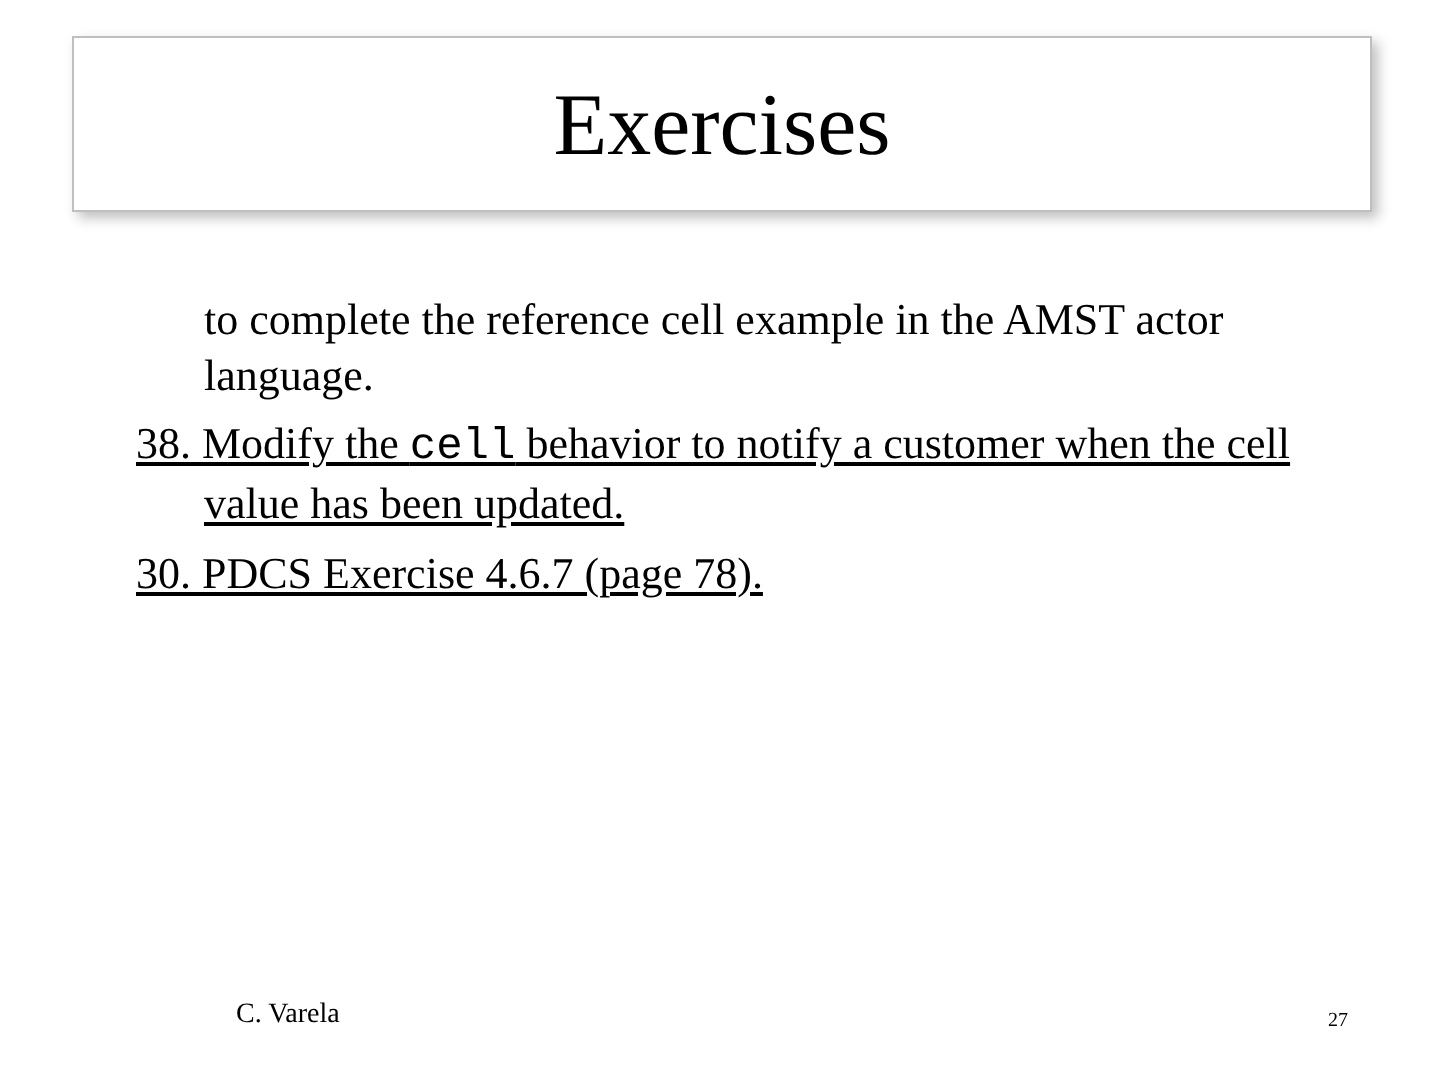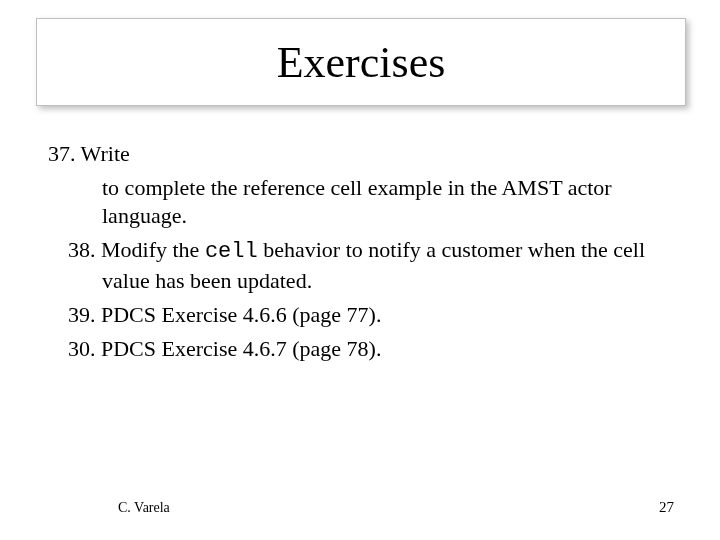--- a/index.html
+++ b/index.html
@@ -57,63 +57,62 @@
     line-height: 1.28;
     margin-left: 40px;
     white-space: pre;
   }
   .para {
     margin-top: 6px;
   }
   .indent {
     padding-left: 54px;
     text-indent: -34px;
+    text-decoration: underline;
   }
   .indent-cont {
     padding-left: 54px;
   }
   .mono {
     font-family: "Courier New", Courier, monospace;
   }
   .footer-left {
     position: absolute;
     left: 118px;
     bottom: 24px;
     font-size: 14px;
     text-align: right;
   }
   .footer-right {
     position: absolute;
     right: 46px;
     bottom: 24px;
-    font-size: 15px;
+    font-size: 10px;
   }
 </style>
 </head>
 <body>
 
 <div class="slide">
 
   <div class="title-box">
     <div class="title-text">Exercises</div>
   </div>
 
   <div class="body">
 
     <div class="row37">
-      <div class="label37">37. Write</div>
     </div>
 
     <div class="para indent-cont">to complete the reference cell example in the AMST actor language.</div>
 
     <div class="para indent">
       <span>38. Modify the </span><span class="mono">cell</span><span> behavior to notify a customer when the cell value has been updated.</span>
     </div>
 
-    <div class="para indent">39. PDCS Exercise 4.6.6 (page 77).</div>
 
     <div class="para indent">30. PDCS Exercise 4.6.7 (page 78).</div>
 
   </div>
 
   <div class="footer-left">C. Varela</div>
   <div class="footer-right">27</div>
 
 </div>
 

